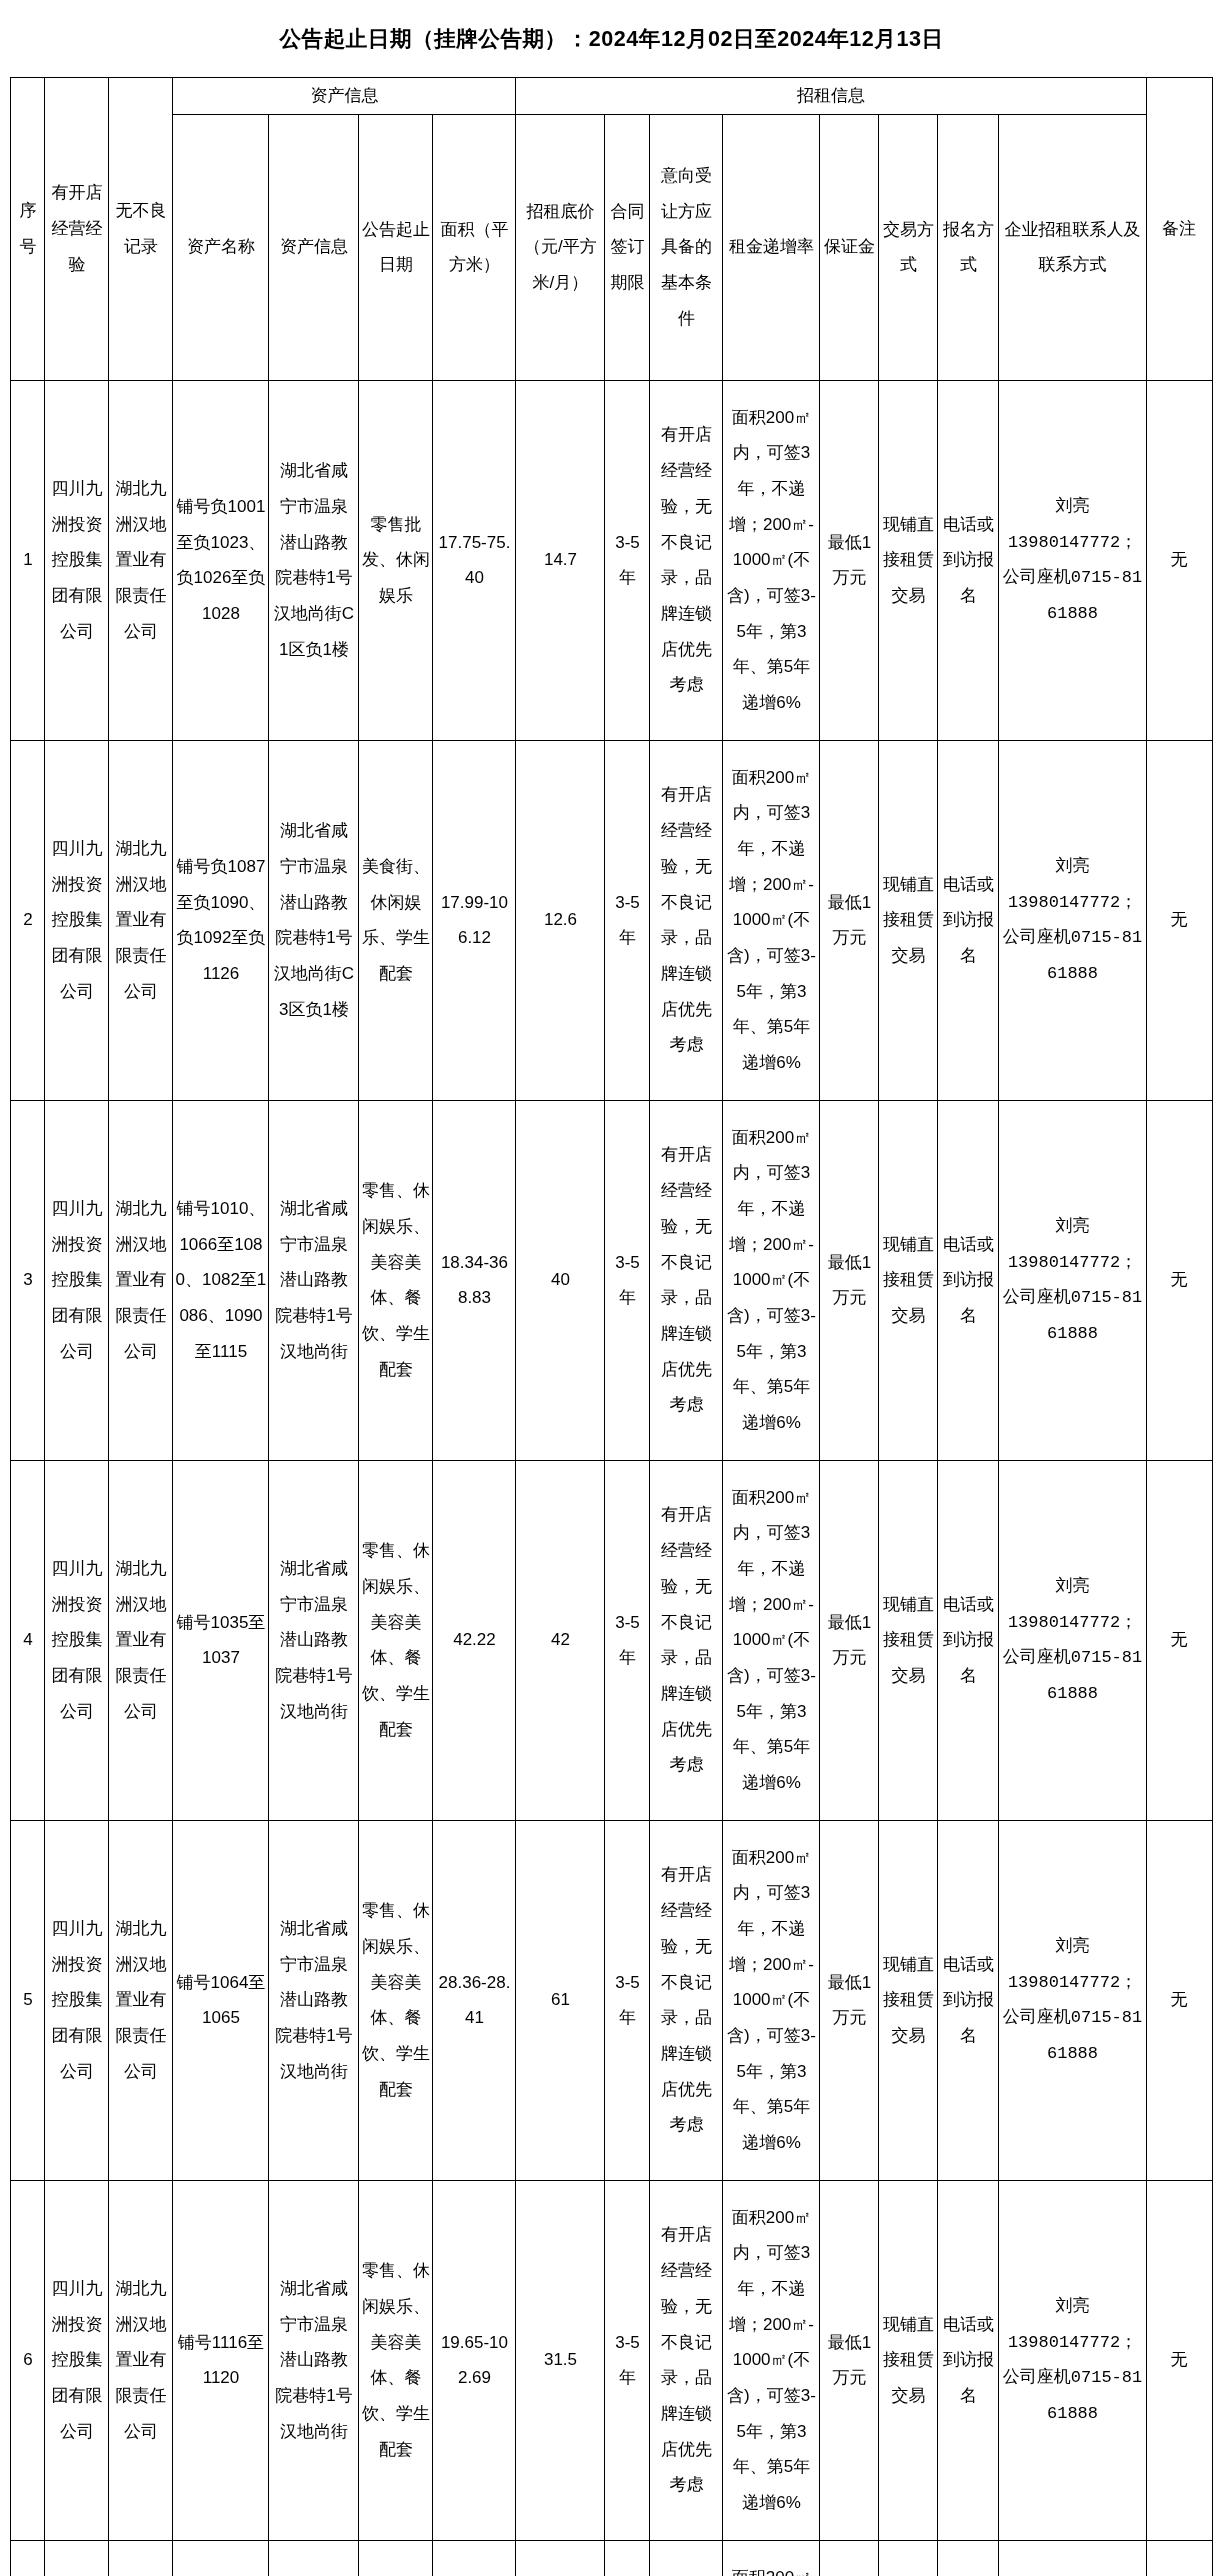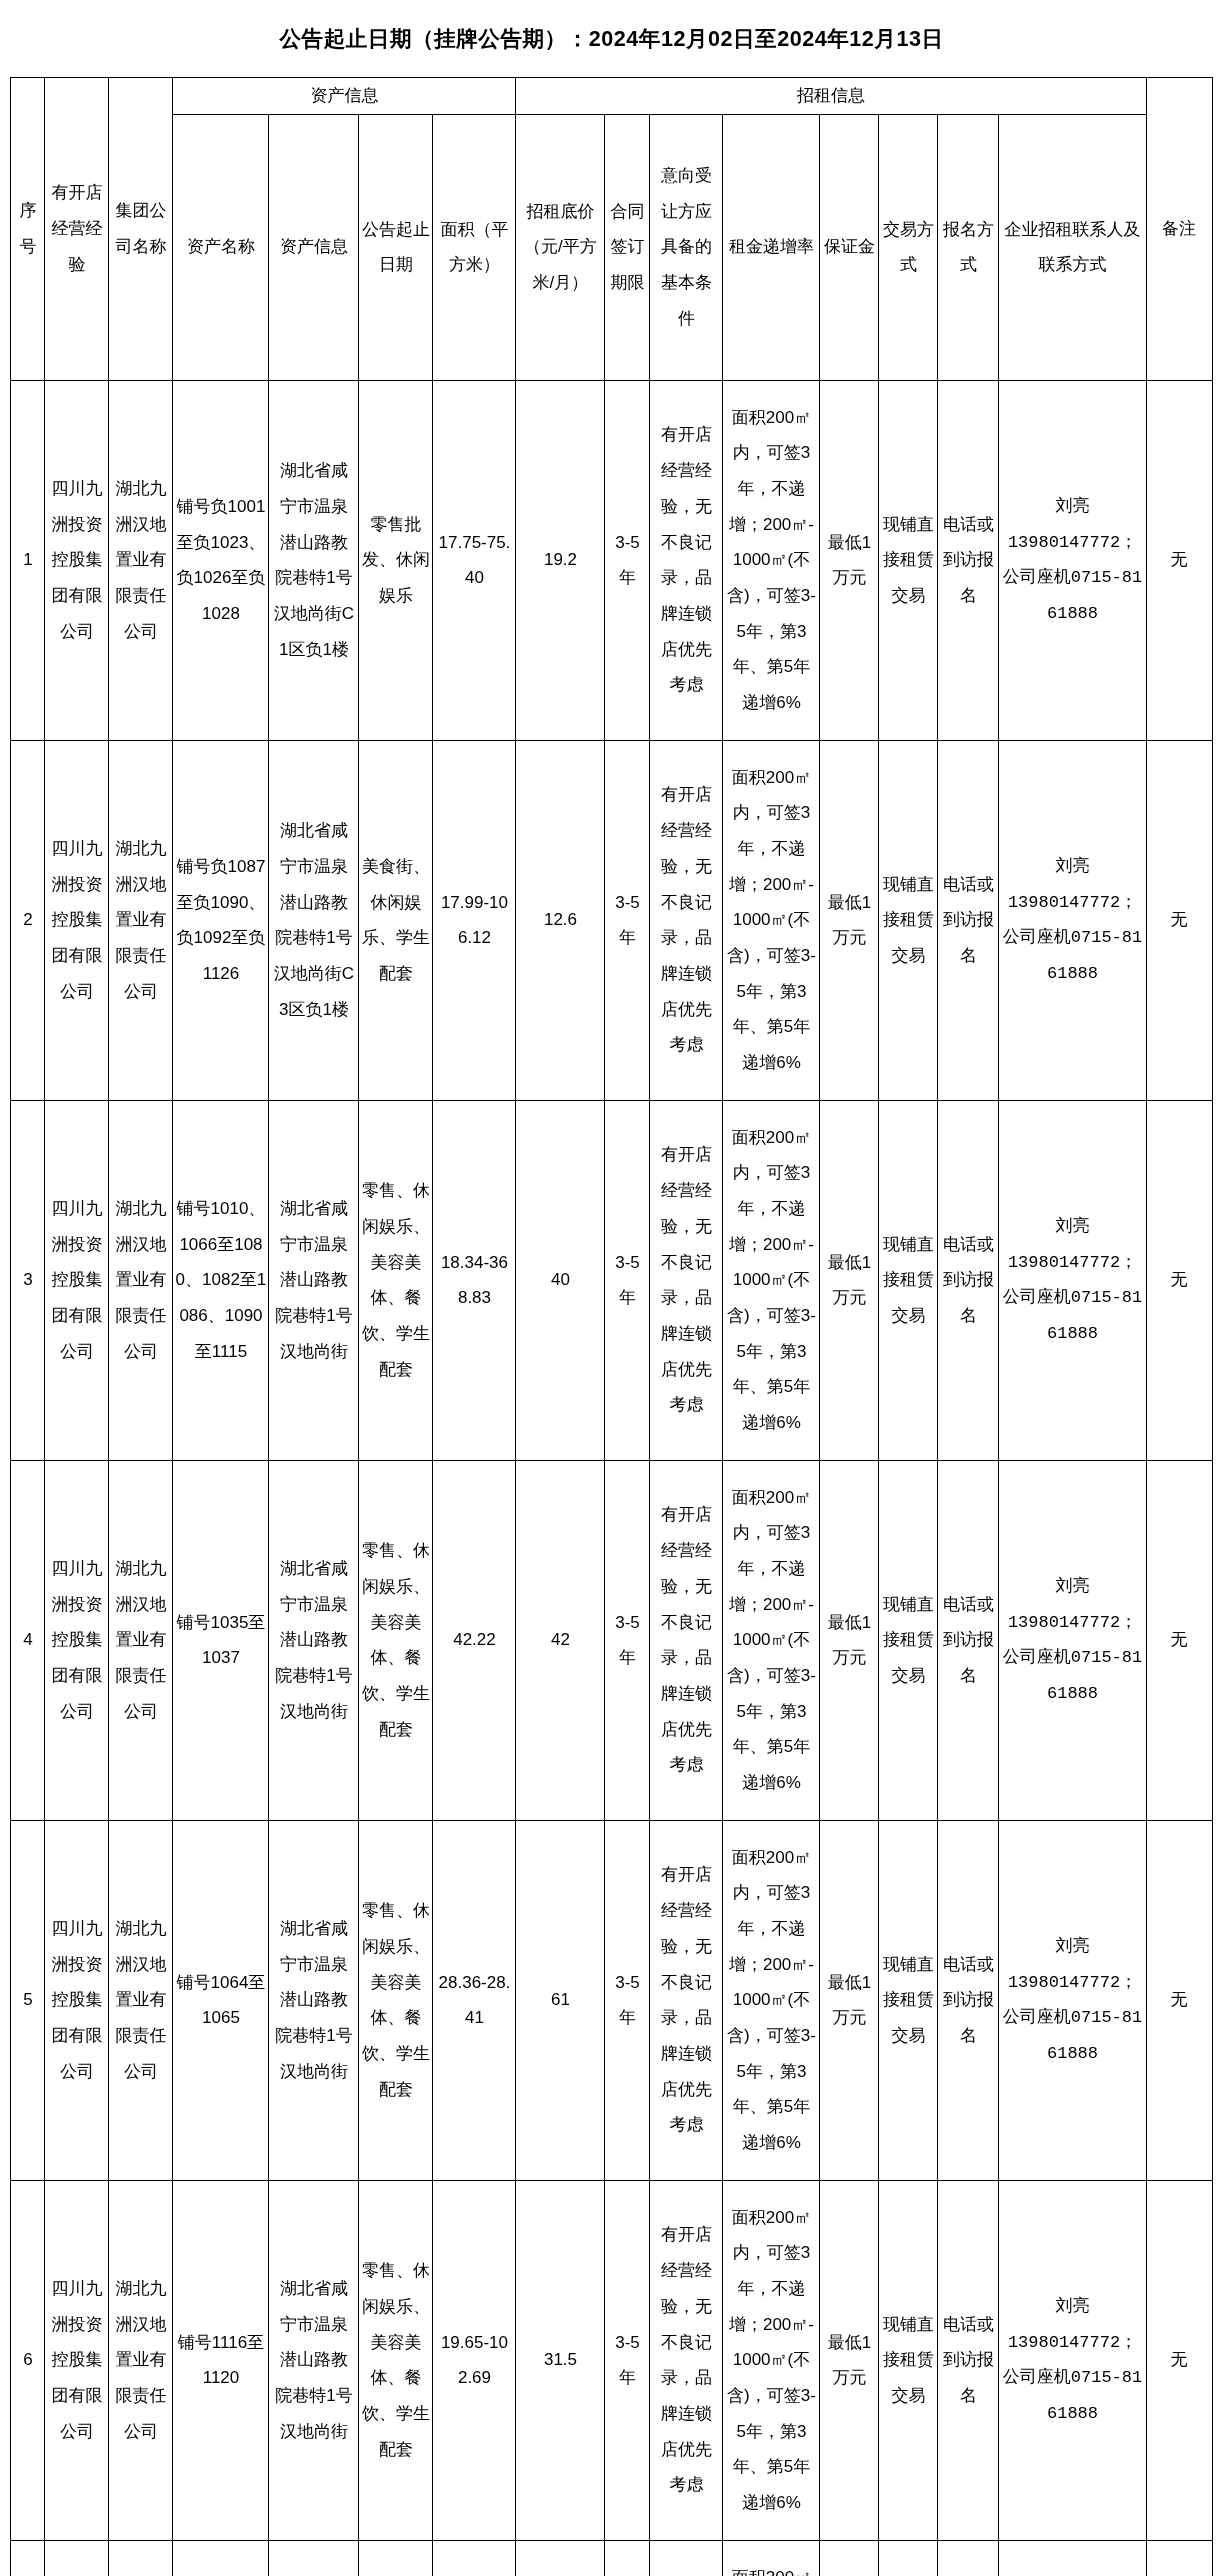--- a/index.html
+++ b/index.html
@@ -87,21 +87,21 @@
       <col class="c-deposit">
     <col class="c-trade">
       <col class="c-reg">
       <col class="c-contact">
       <col class="c-remark">
   </colgroup>
   <thead>
     <tr class="group-row">
       <th rowspan="2">序号</th>
       <th rowspan="2">有开店经营经验</th>
-      <th rowspan="2">集团公司名称</th>
+      <th rowspan="2">无不良记录</th>
       <th colspan="4">资产信息</th>
       <th colspan="8">招租信息</th>
       <th rowspan="2">备注</th>
     </tr>
     <tr class="header-row">
       <th>资产名称</th>
       <th>资产信息</th>
       <th>公告起止日期</th>
       <th>面积（平方米）</th>
       <th>招租底价（元/平方米/月）</th>
@@ -116,21 +116,21 @@
   </thead>
   <tbody id="table-body">
       <tr>
         <td class="cell-seq">1</td>
         <td class="cell-group-company">四川九洲投资控股集团有限公司</td>
         <td class="cell-owner-company">湖北九洲汉地置业有限责任公司</td>
         <td class="cell-asset-name">铺号负1001至负1023、负1026至负1028</td>
         <td class="cell-asset-location">湖北省咸宁市温泉潜山路教院巷特1号汉地尚街C1区负1楼</td>
         <td class="cell-business-items">零售批发、休闲娱乐</td>
         <td class="cell-area">17.75-75.40</td>
-        <td class="cell-base-price">19.2</td>
+        <td class="cell-base-price">14.7</td>
         <td class="cell-contract-term">3-5年</td>
         <td class="cell-tenant-requirements">有开店经营经验，无不良记录，品牌连锁店优先考虑</td>
         <td class="cell-rent-increase">面积200㎡内，可签3年，不递增；200㎡-1000㎡(不含)，可签3-5年，第3年、第5年递增6%</td>
         <td class="cell-deposit">最低1万元</td>
         <td class="cell-trade-method">现铺直接租赁交易</td>
         <td class="cell-registration-method">电话或到访报名</td>
         <td class="cell-contact">刘亮
 13980147772；公司座机0715-8161888</td>
         <td class="cell-remark">无</td>
       </tr>

